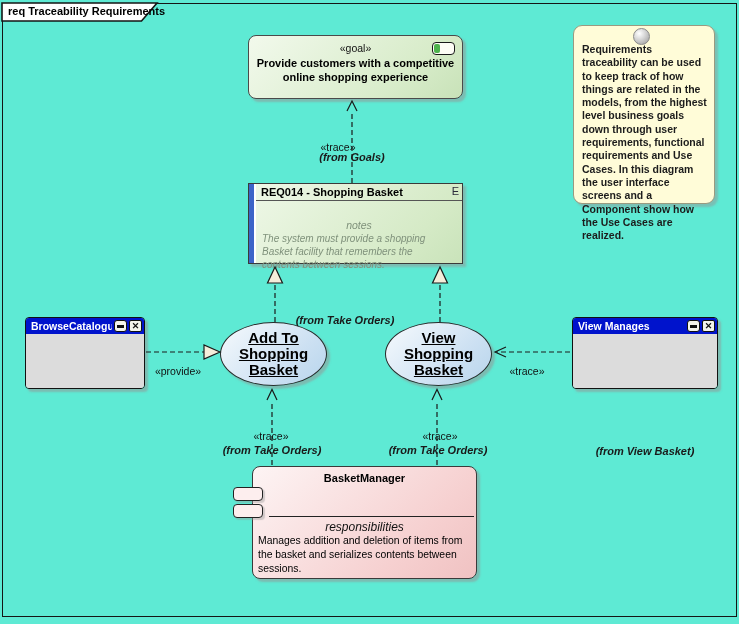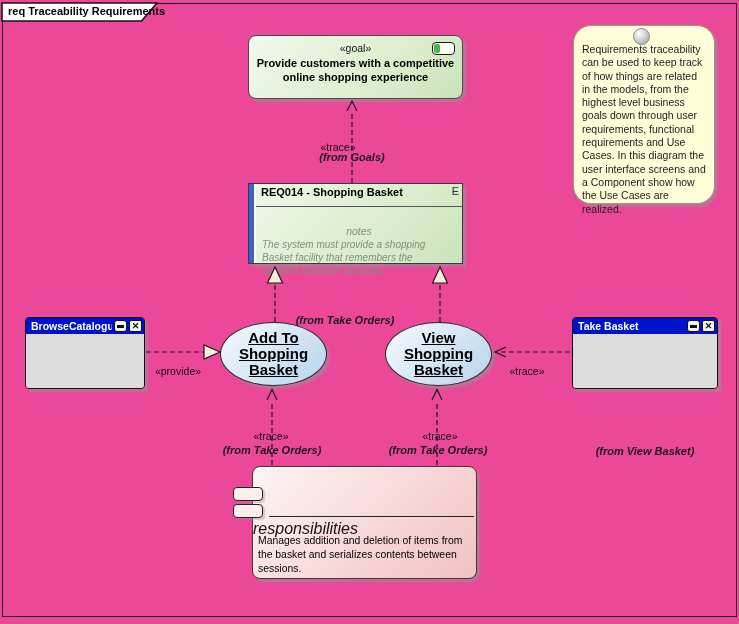--- a/index.html
+++ b/index.html
@@ -1,18 +1,18 @@
 <!DOCTYPE html>
 <html><head>
 <meta charset="utf-8">
 <style>
   * { box-sizing: border-box; margin: 0; padding: 0; }
   html,body { background:#fff; }
   body { font-family: "Liberation Sans", sans-serif; }
-  #canvas { position: relative; width: 739px; height: 624px; background: #ec4899; overflow: hidden; }
+  #canvas { position: relative; width: 739px; height: 624px; background: #5eead4; overflow: hidden; }
 
   
   .frame { position:absolute; left:2px; top:3px; width:735px; height:614px; border:1.6px solid #151515; background:transparent; }
   .frame-tab-text { position:absolute; left:8px; top:5px; font-size:11px; font-weight:bold; color:#000; white-space:nowrap; z-index:7; }
 
   svg.overlay { position:absolute; left:0; top:0; z-index:5; pointer-events:none; }
 
   .node { position:absolute; z-index:3; }
   .lbl { position:absolute; z-index:6; font-size:11px; color:#111; text-align:center; white-space:nowrap; }
   .from-lbl { font-style:italic; font-weight:bold; font-size:11px; color:#1a1a1a;margin-top:48px; }
@@ -27,28 +27,28 @@
   .goal-name { font-size:11px; font-weight:bold; color:#000; text-align:center; width:200px; line-height:14px; margin-top:2px; }
   .goal-icon { position:absolute; right:7px; top:6px; width:23px; height:13px; border:1.6px solid #1a1a1a; border-radius:4px; background:#fdfdf5; }
   .goal-icon i { position:absolute; left:1px; top:1px; bottom:1px; width:6px; background:#4db34d; border-radius:2px; display:block; }
 
   
   .req-box { left:248px; top:183px; width:215px; height:81px; border:1.3px solid #3a3a3a;
     background:linear-gradient(135deg,#eff8e8 0%,#d5eac6 75%,#c9e3ba 100%);
     box-shadow:3px 3px 2px rgba(150,150,150,.55); display:flex; }
   .req-bar { width:7px; background:#3c64c8; border-right:2px solid #fff; flex:none; }
   .req-content { flex:1; display:flex; flex-direction:column; position:relative; }
-  .req-header { font-size:11px; font-weight:bold; color:#000; padding:2px 16px 8px 5px; border-bottom:1px solid #555; }
+  .req-header { font-size:11px; font-weight:bold; color:#000; padding:2px 16px 2px 5px; border-bottom:1px solid #555; }
   .req-badge { position:absolute; right:3px; top:1px; font-size:11px; color:#2a2a3a; font-weight:normal; }
   .req-notes-label { font-style:italic; font-size:10.5px; color:#7f917b; text-align:center; margin-top:18px; }
   .req-notes-text { font-style:italic; font-size:10px; color:#7f917b; padding:0 18px 0 6px; line-height:13px; margin-top:1px; }
 
   
-  .note-box { left:573px; top:25px; width:142px; height:179px; border:1px solid #9a9a80; border-radius:18px;
-    background:#fffcd8; box-shadow:3px 3px 2px rgba(150,150,150,.5); padding:17px 7px 4px 8px; }
+  .note-box { left:573px; top:25px; width:142px; height:179px; border:1px solid #9a9a80; border-radius:9px;
+    background:#fffcd8; box-shadow:3px 3px 2px rgba(150,150,150,.5); padding:17px 7px 4px 8px;font-weight:bold; }
   .note-text { font-size:10.5px; color:#1c1c1c; line-height:13.3px; }
   .note-pin { position:absolute; left:633px; top:28px; width:17px; height:17px; border-radius:50%; z-index:4;
     background:radial-gradient(circle at 35% 30%, #ffffff 0%, #d8d8d8 40%, #a8a8a8 85%); border:1px solid #8a8a8a; }
 
   
   .win { border:1.3px solid #111; border-radius:4px; overflow:hidden; box-shadow:3px 3px 2px rgba(150,150,150,.55); }
   .win-title { height:16px; background:#0013cc; display:flex; align-items:center; padding:0 2px 0 5px; }
   .win-title-text { color:#fff; font-size:10.5px; font-weight:bold; white-space:nowrap; overflow:hidden; flex:1; }
   .win-btn { width:13px; height:12px; background:#f4f4ec; border:1px solid #111; border-radius:3px; flex:none; margin-left:2px;
     display:flex; align-items:center; justify-content:center; }
@@ -66,21 +66,21 @@
   .uc span { font-size:15px; font-weight:bold; color:#000; line-height:16px; padding:0 5px;text-decoration:underline; }
   .uc-add { left:220px; top:322px; }
   .uc-view { left:385px; top:322px; }
 
   
   .comp-box { left:252px; top:466px; width:225px; height:113px; border:1.3px solid #3a3a3a; border-radius:8px;
     background:linear-gradient(135deg,#fdf4f4 0%,#f6d0d0 70%,#f0c2c2 100%);
     box-shadow:3px 3px 2px rgba(150,150,150,.55); }
   .comp-name { font-size:11px; font-weight:bold; color:#000; text-align:center; margin-top:5px; }
   .comp-line { position:absolute; left:16px; right:2px; top:49px; border-top:1px solid #222; }
-  .comp-section { position:absolute; left:0; right:0; top:53px; font-style:italic; font-size:16px; color:#111; text-align:left; }
+  .comp-section { position:absolute; left:0; right:0; top:53px; font-style:italic; font-size:12px; color:#111; text-align:center; }
   .comp-desc { position:absolute; left:5px; right:2px; top:67px; font-size:10.4px; color:#000; line-height:14px; }
   .comp-port { position:absolute; width:30px; height:14px; border:1.3px solid #222; border-radius:4px; background:#fdeeee; z-index:4;
     box-shadow:2px 2px 1px rgba(150,150,150,.4); }
   .port-1 { left:233px; top:487px; }
   .port-2 { left:233px; top:504px; }
 </style>
 </head>
 <body>
 
 <div id="canvas">
@@ -174,36 +174,37 @@
   </div>
   <div class="lbl from-lbl" style="left:192px; top:396px; width:160px;">(from Take Orders)</div>
 
   <div class="node uc uc-view">
     <span>View Shopping Basket</span>
   </div>
   <div class="lbl from-lbl" style="left:358px; top:396px; width:160px;">(from Take Orders)</div>
 
   <div class="node win win-view">
     <div class="win-title">
-      <div class="win-title-text">Take Basket</div>
+      <div class="win-title-text">View Manages</div>
       <div class="win-btn">
           <span class="minbar"></span>
         </div>
       <div class="win-btn close">✕</div>
     </div>
     <div class="win-body"></div>
   </div>
   <div class="lbl from-lbl" style="left:565px; top:397px; width:160px;">(from View Basket)</div>
 
   <div class="lbl stereo-lbl" style="left:477px; top:365px; width:100px;">«trace»</div>
 
   <div class="lbl stereo-lbl" style="left:221px; top:430px; width:100px;">«trace»</div>
   <div class="lbl stereo-lbl" style="left:390px; top:430px; width:100px;">«trace»</div>
 
   <div class="node comp-box">
+    <div class="comp-name">BasketManager</div>
     <div class="comp-line"></div>
     <div class="comp-section">responsibilities</div>
     <div class="comp-desc">Manages addition and deletion of items from the basket and serializes contents between sessions.</div>
   </div>
   <div class="comp-port port-1"></div>
   <div class="comp-port port-2"></div>
 
 </div>
 
 </body></html>

